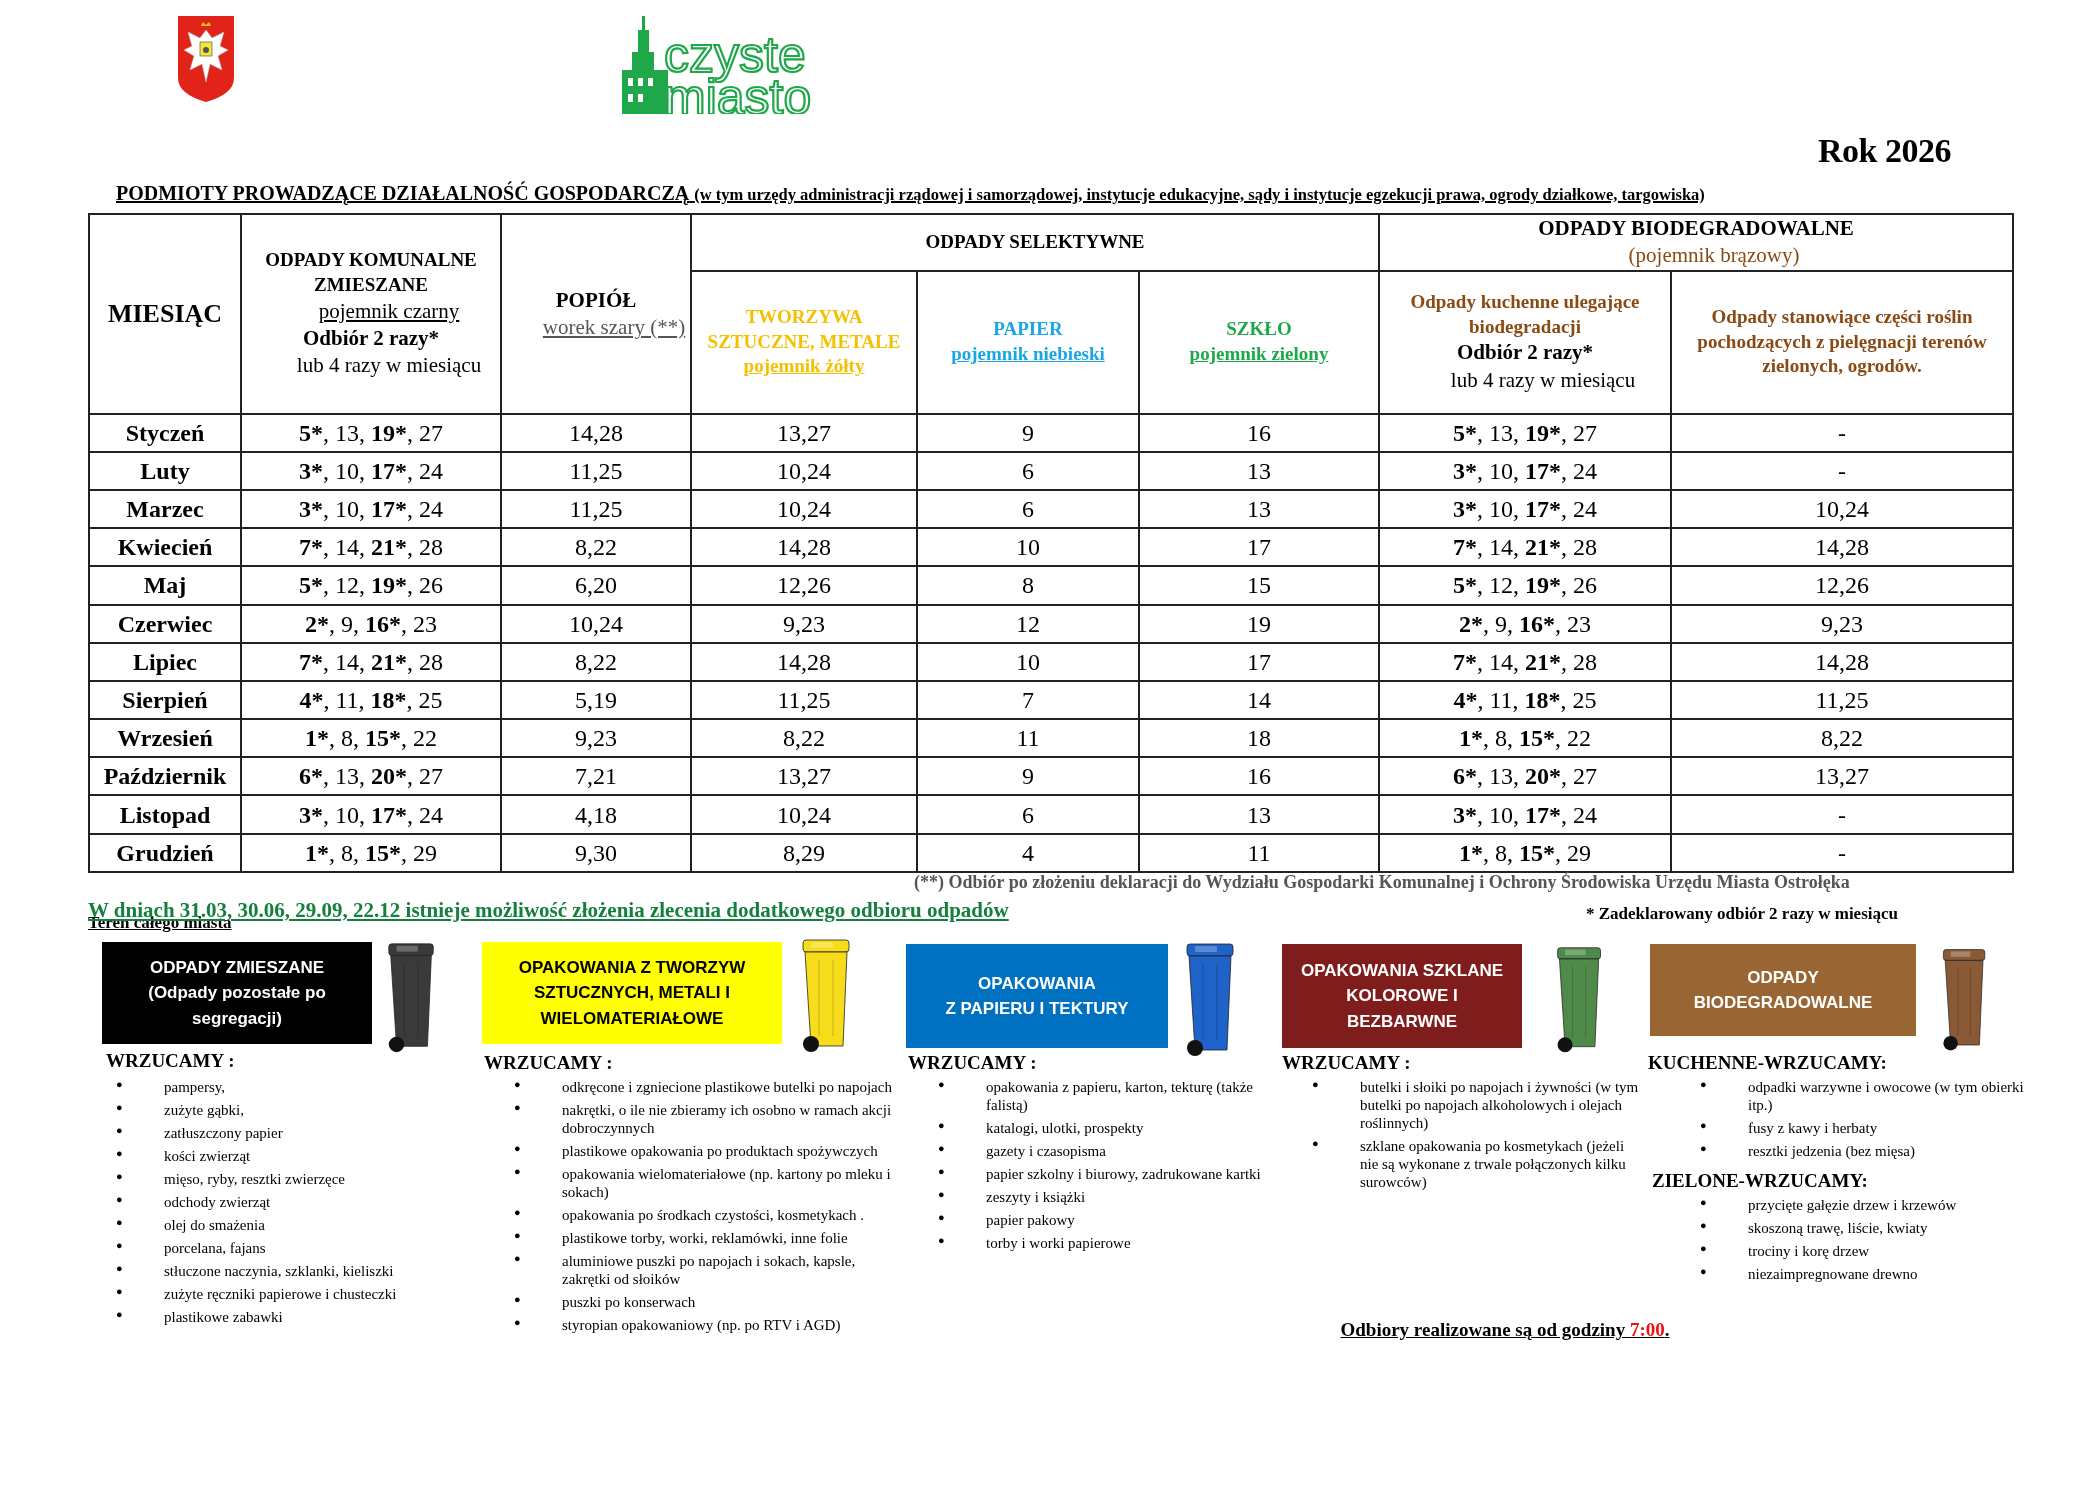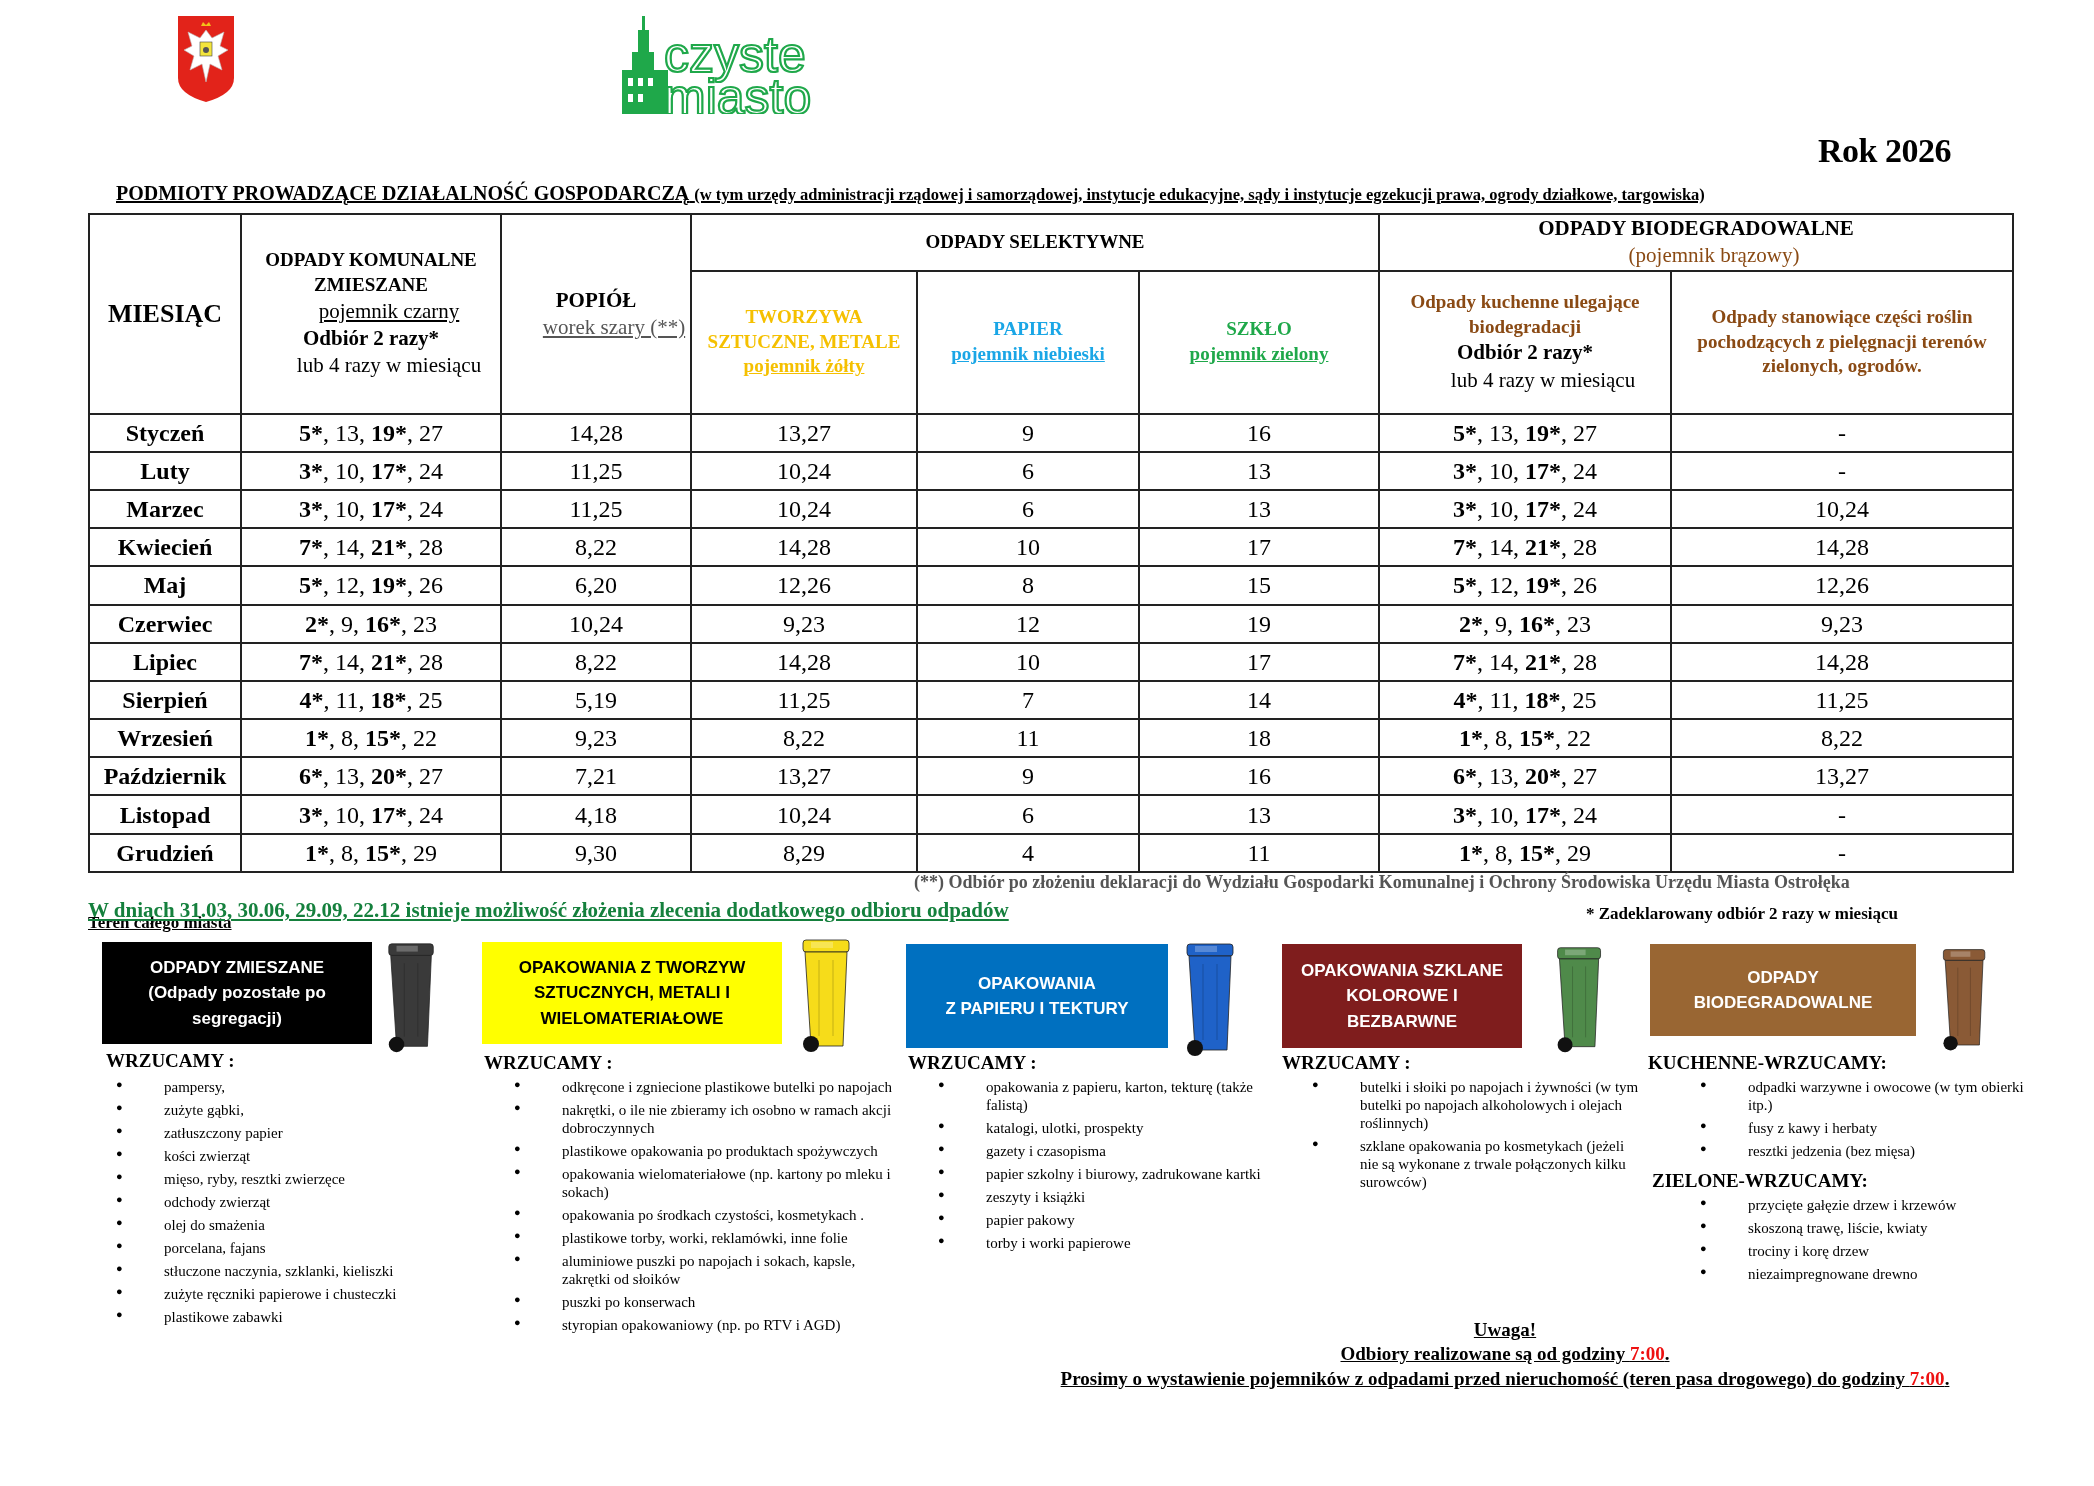--- a/index.html
+++ b/index.html
@@ -404,16 +404,14 @@
       <ul class="items" style="left:1700px;top:1196px;width:340px">
         <li>przycięte gałęzie drzew i  krzewów</li>
         <li>skoszoną trawę, liście, kwiaty</li>
         <li>trociny i korę drzew</li>
         <li>niezaimpregnowane drewno</li>
       </ul>
     </div>
   </div>
 
 <div class="warn">
-  <span class="line">Uwaga!</span>
   <span class="line"><span>Odbiory realizowane są od godziny </span><span class="red">7:00</span><span>.</span></span>
-  <span class="line"><span>Prosimy o wystawienie pojemników z odpadami przed nieruchomość (teren pasa drogowego) do godziny </span><span class="red">7:00</span><span>.</span></span>
 </div>
 
 </body></html>

